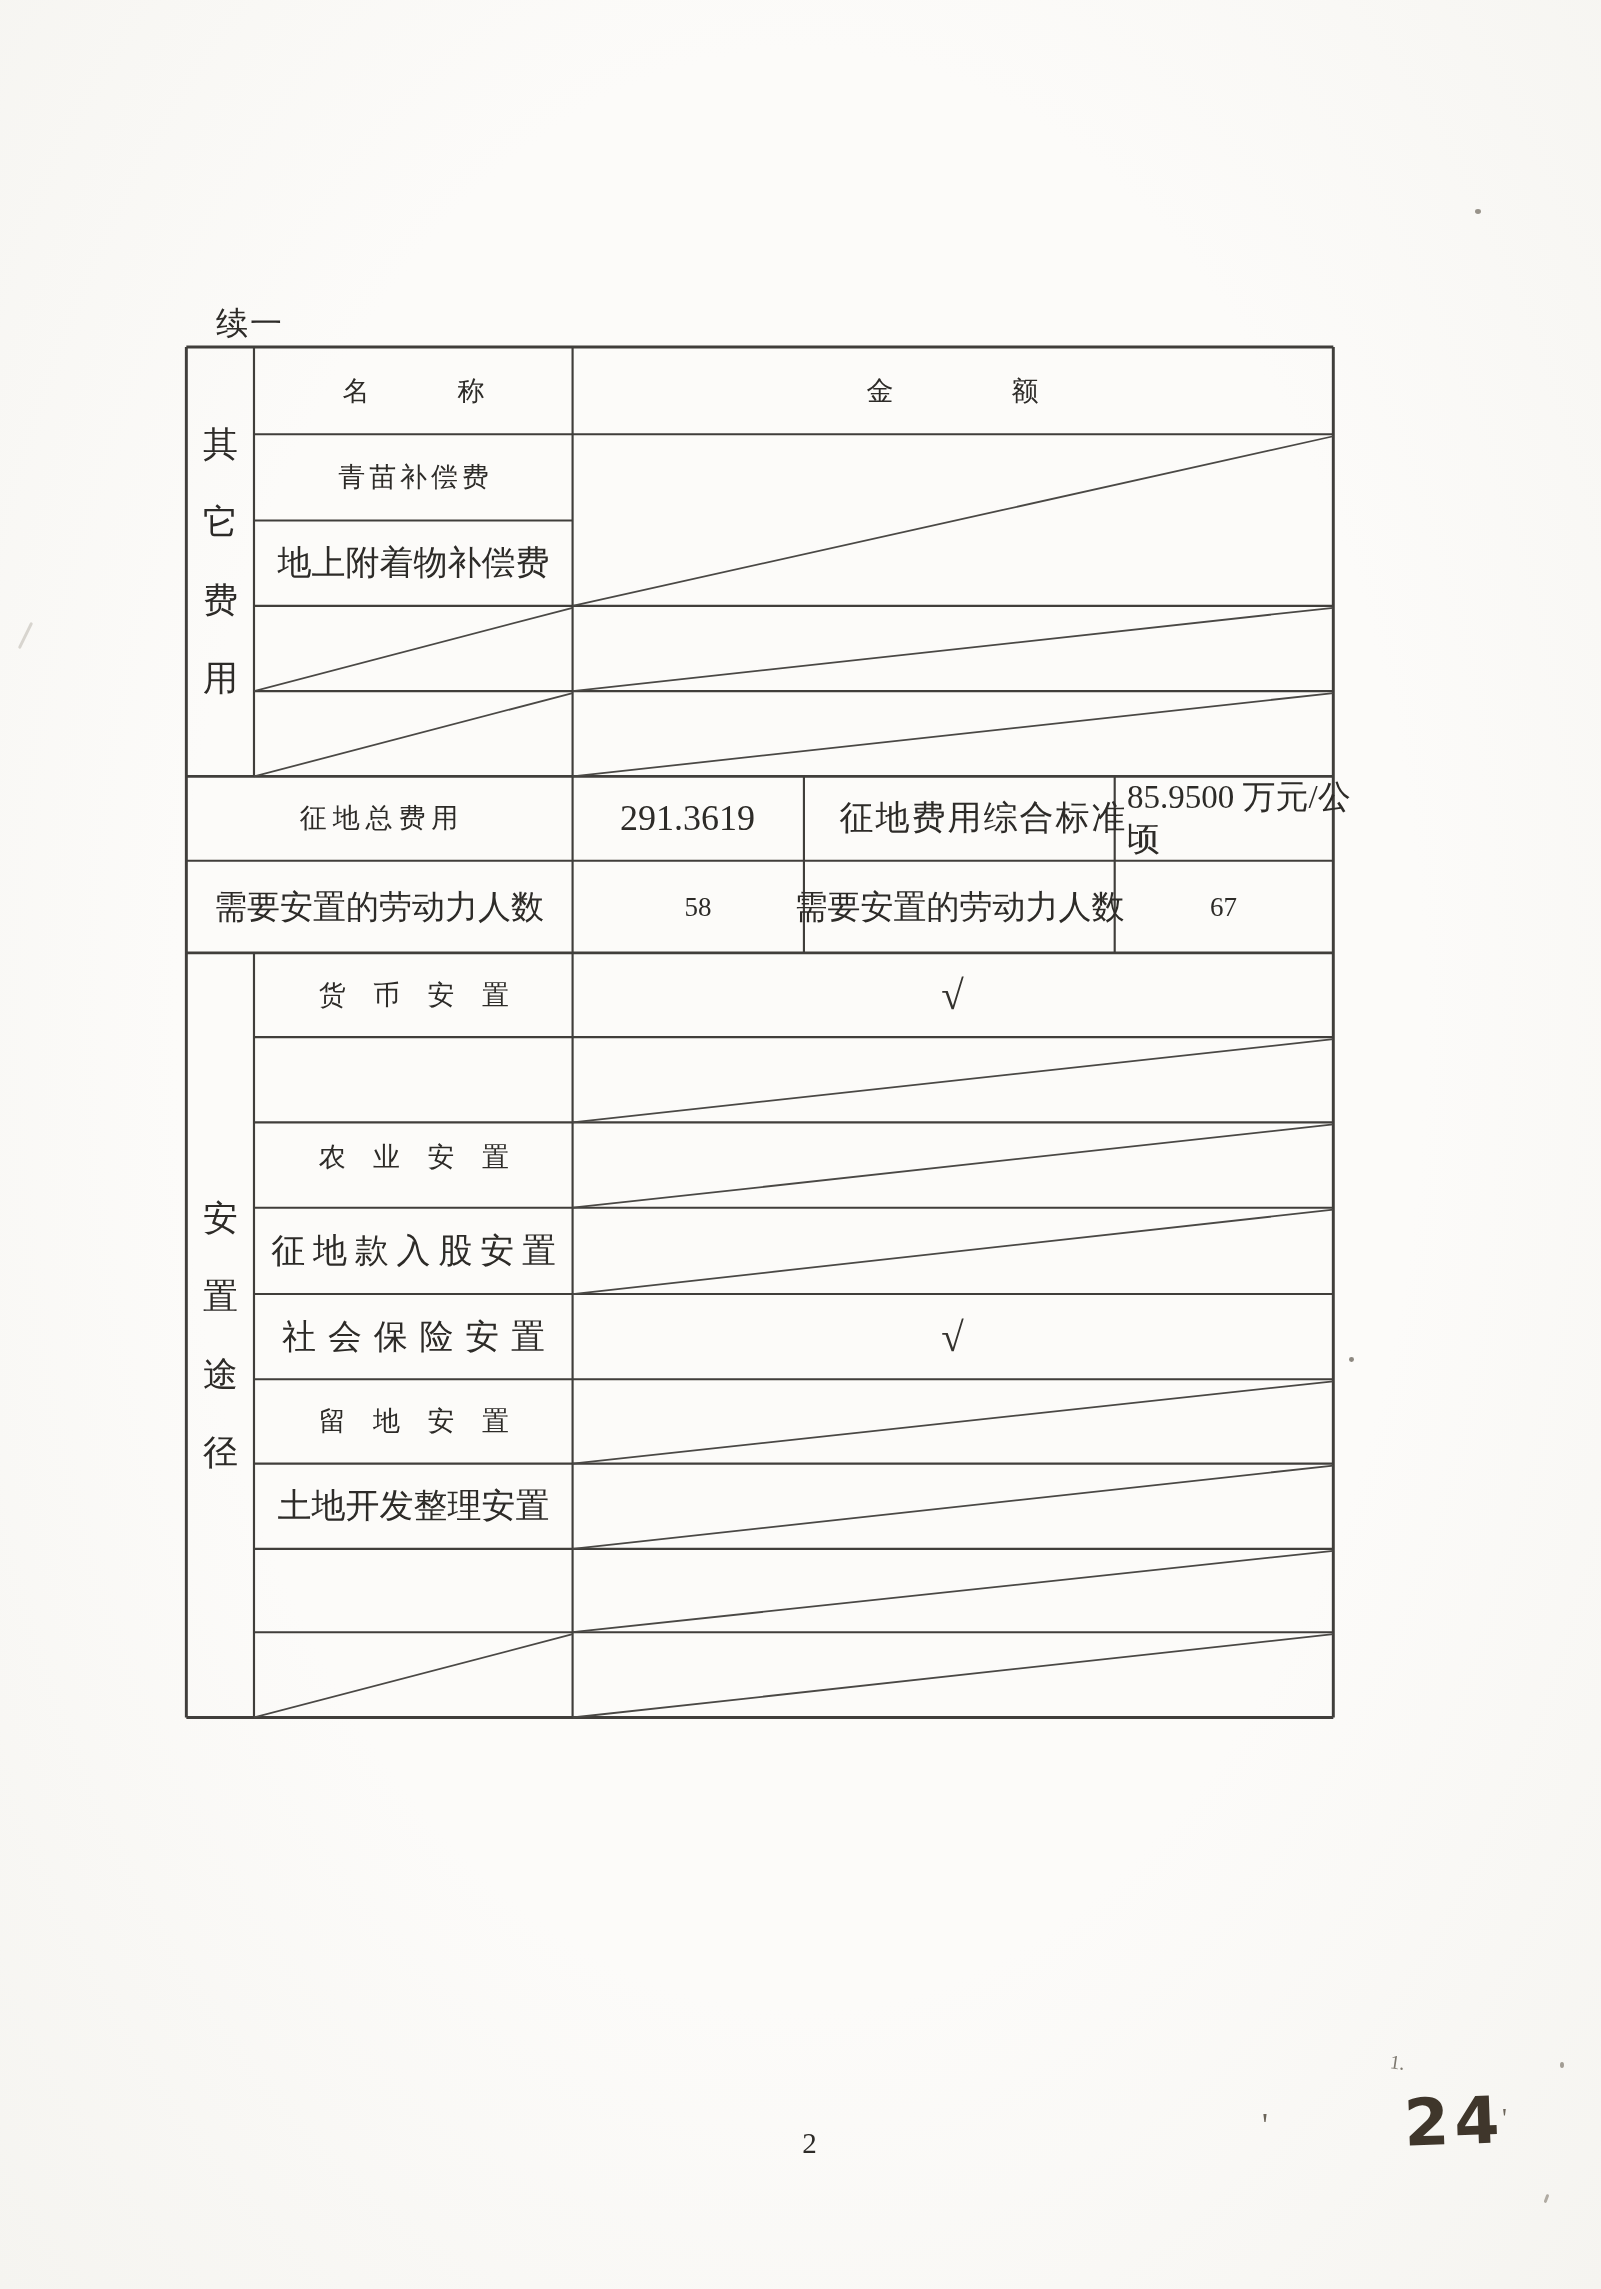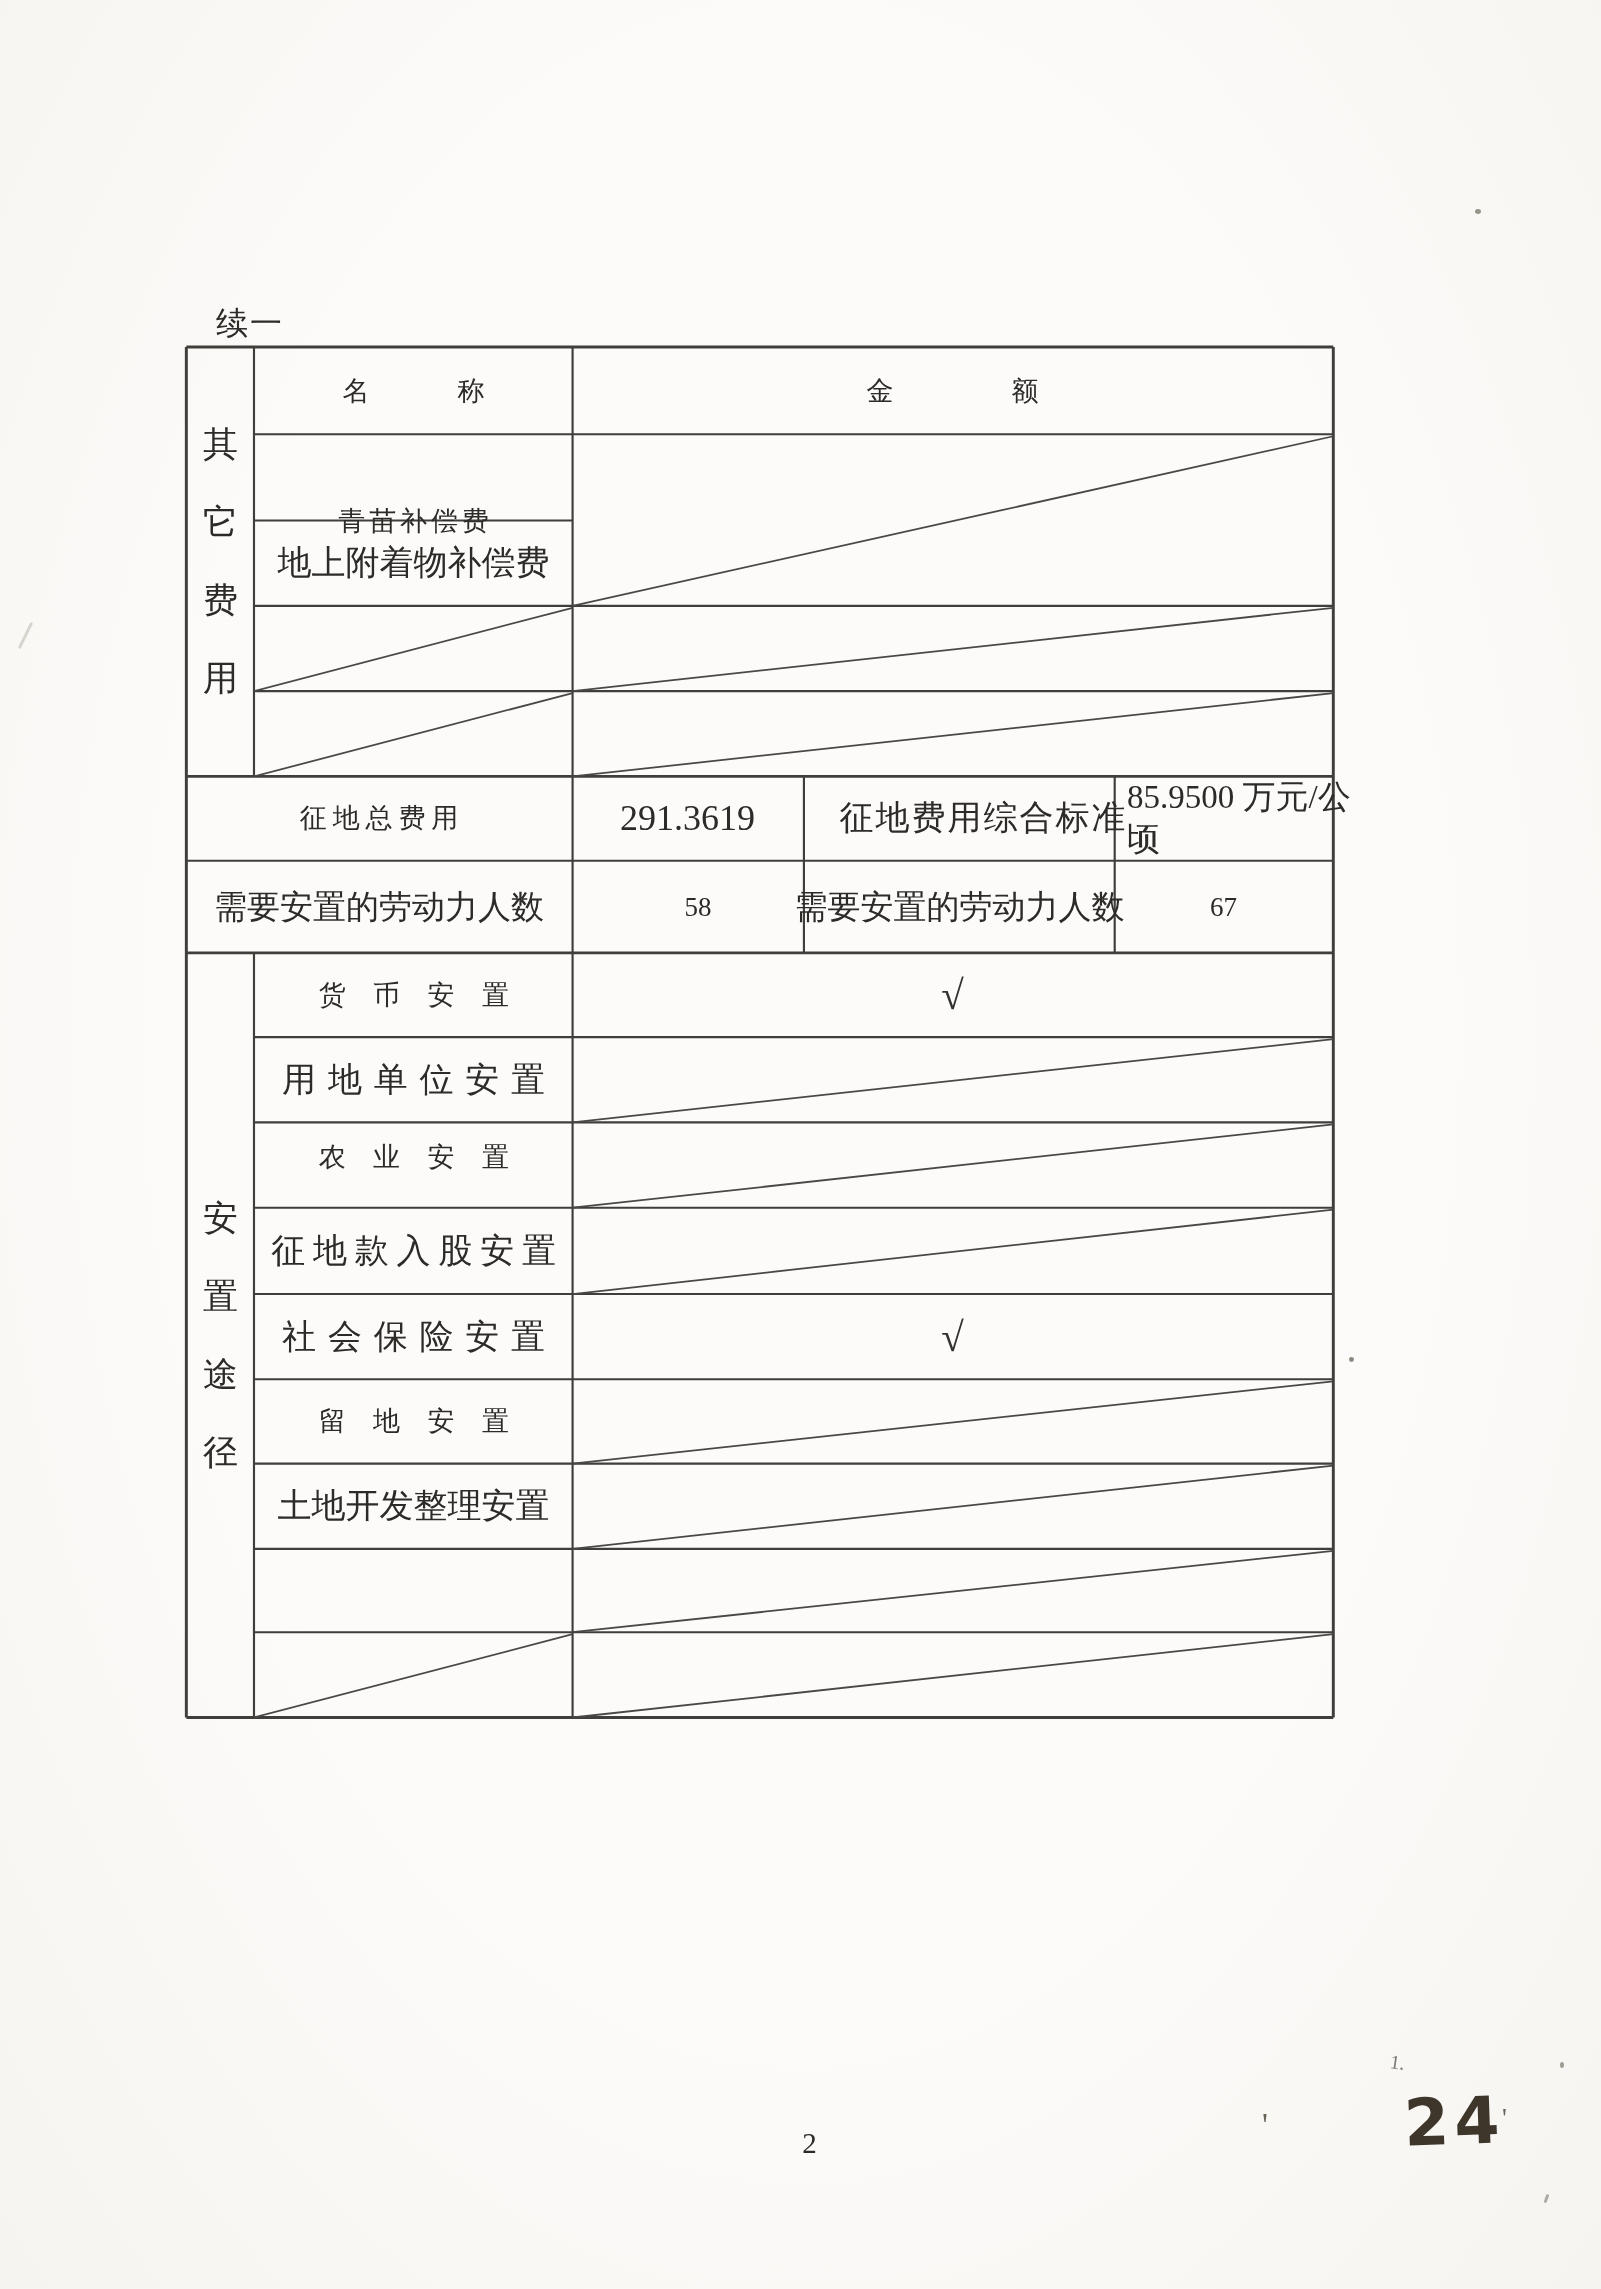--- a/index.html
+++ b/index.html
@@ -104,21 +104,21 @@
   <div class="vlabel" style="top:347px; height:429px;">
     <span>其</span>
     <span>它</span>
     <span>费</span>
     <span>用</span>
   </div>
 
   <div class="cell ls90" style="left:298px; top:347px; width:319px; height:87px;">名称</div>
   <div class="cell ls120" style="left:631px; top:347px; width:761px; height:87px;">金额</div>
 
-  <div class="cell ls4" style="left:256px; top:434px; width:319px; height:86px;margin-top:44px;">青苗补偿费</div>
+  <div class="cell ls4" style="left:256px; top:434px; width:319px; height:86px;">青苗补偿费</div>
   <div class="cell f35" style="left:254px; top:520px; width:319px; height:85px;">地上附着物补偿费</div>
 
   <div class="cell ls6" style="left:189px; top:776px; width:386px; height:84px;">征地总费用</div>
   <div class="cell" style="left:572px; top:776px; width:231px; height:84px; font-size:36px;">291.3619</div>
   <div class="cell f35" style="left:828px; top:776px; width:311px; height:84px; letter-spacing:2px;">征地费用综合标准</div>
   <div class="cell two-line" style="left:1127px; top:776px; width:202px; height:84px;">
     <span>85.9500 万元/公</span>
     <span>顷</span>
   </div>
 
@@ -130,21 +130,20 @@
   <div class="vlabel" style="top:953px; height:765px;">
     <span>安</span>
     <span>置</span>
     <span>途</span>
     <span>径</span>
   </div>
 
   <div class="cell ls28" style="left:268px; top:953px; width:319px; height:84px;">货币安置</div>
   <div class="cell check" style="left:572px; top:953px; width:761px; height:84px;">√</div>
 
-  <div class="cell ls12 f35" style="left:260px; top:1037px; width:319px; height:85px;">用地单位安置</div>
   <div class="cell ls28" style="left:268px; top:1122px; width:319px; height:70px;">农业安置</div>
   <div class="cell ls8 f35" style="left:258px; top:1208px; width:319px; height:86px;">征地款入股安置</div>
 
   <div class="cell ls12 f35" style="left:260px; top:1294px; width:319px; height:85px;">社会保险安置</div>
   <div class="cell check" style="left:572px; top:1294px; width:761px; height:85px;">√</div>
 
   <div class="cell ls28" style="left:268px; top:1379px; width:319px; height:84px;">留地安置</div>
   <div class="cell f35" style="left:254px; top:1463px; width:319px; height:85px;">土地开发整理安置</div>
 
   <div class="cell" style="left:780px; top:2119px; width:59px; height:49px; font-size:29px;">2</div>

